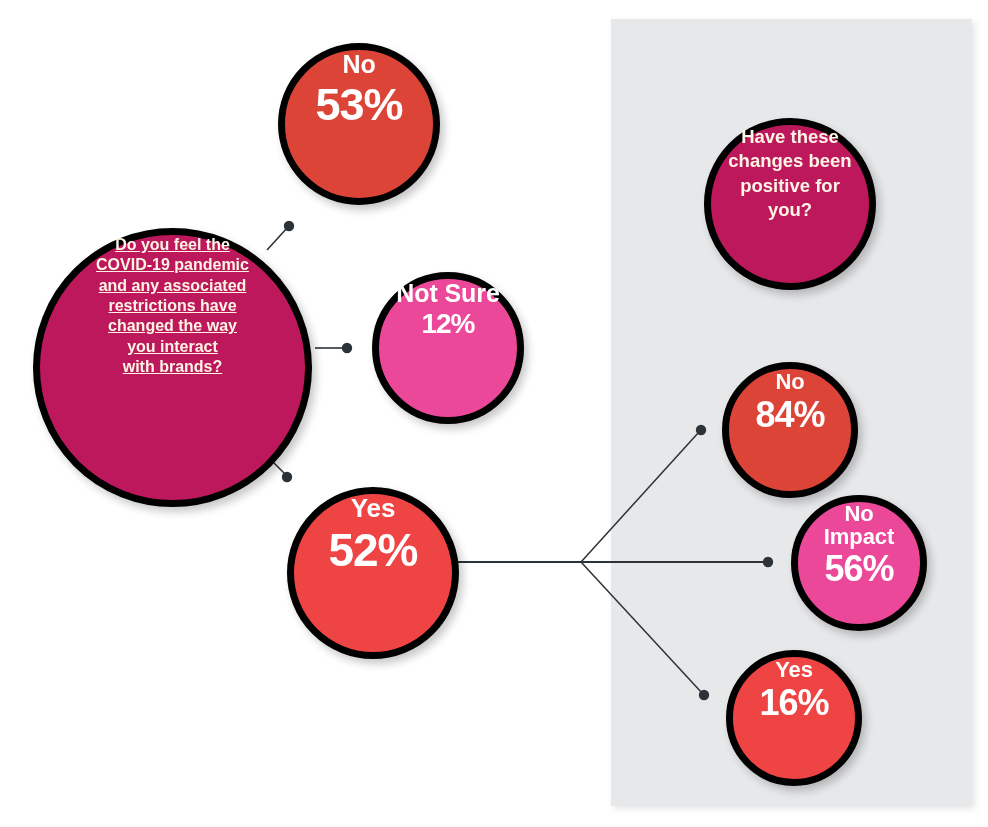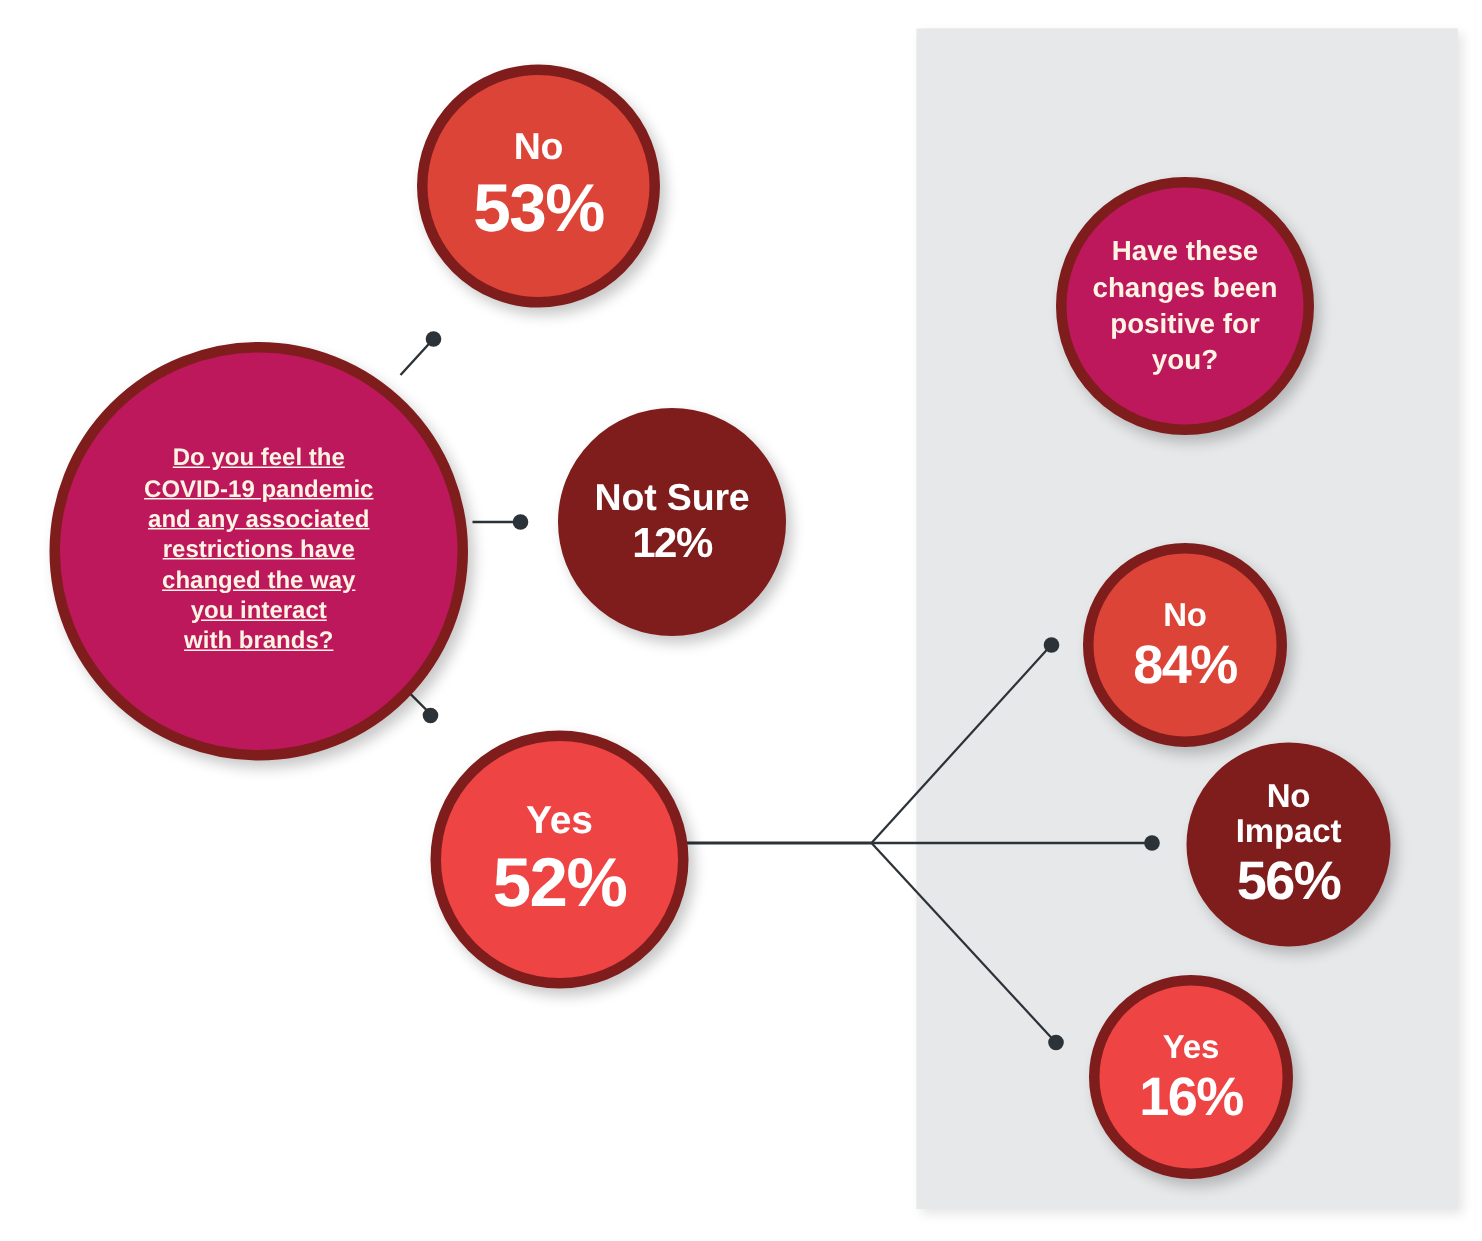--- a/index.html
+++ b/index.html
@@ -44,23 +44,23 @@
     pointer-events: none;
   }
   
   .bubble {
     position: absolute;
     border-radius: 50%;
     box-sizing: border-box;
     display: flex;
     flex-direction: column;
     align-items: center;
-    justify-content: center;
+    justify-content: flex-start;
     text-align: center;
-    border: 7px solid #7f1d1d;
+    border: 7px solid #000000;
     box-shadow: 4px 5px 9px rgba(0,0,0,0.22);
   }
   .bubble .inner {
     width: 100%;
     display: flex;
     flex-direction: column;
     align-items: center;
     justify-content: center;
     line-height: 1.14;
   }
@@ -73,21 +73,21 @@
     letter-spacing: -1px;
   }
   .qtext {
     font-weight: bold;
     white-space: pre-line;
   }
 
   
   .c-orange { background: #be185d; }
   .c-red    { background: #dc4437; }
-  .c-gray   { background: #7f1d1d; }
+  .c-gray   { background: #ec4899; }
   .c-teal   { background: #ef4444; }
 
   .t-cream { color: #fdf4e4; }
   .t-white { color: #ffffff; }
 
   
   #bubble-main {
     left: 33px;  top: 228px;  width: 279px;  height: 279px;
   }
   #bubble-main .qtext { font-size: 16px; line-height: 1.27; text-decoration: underline; }

